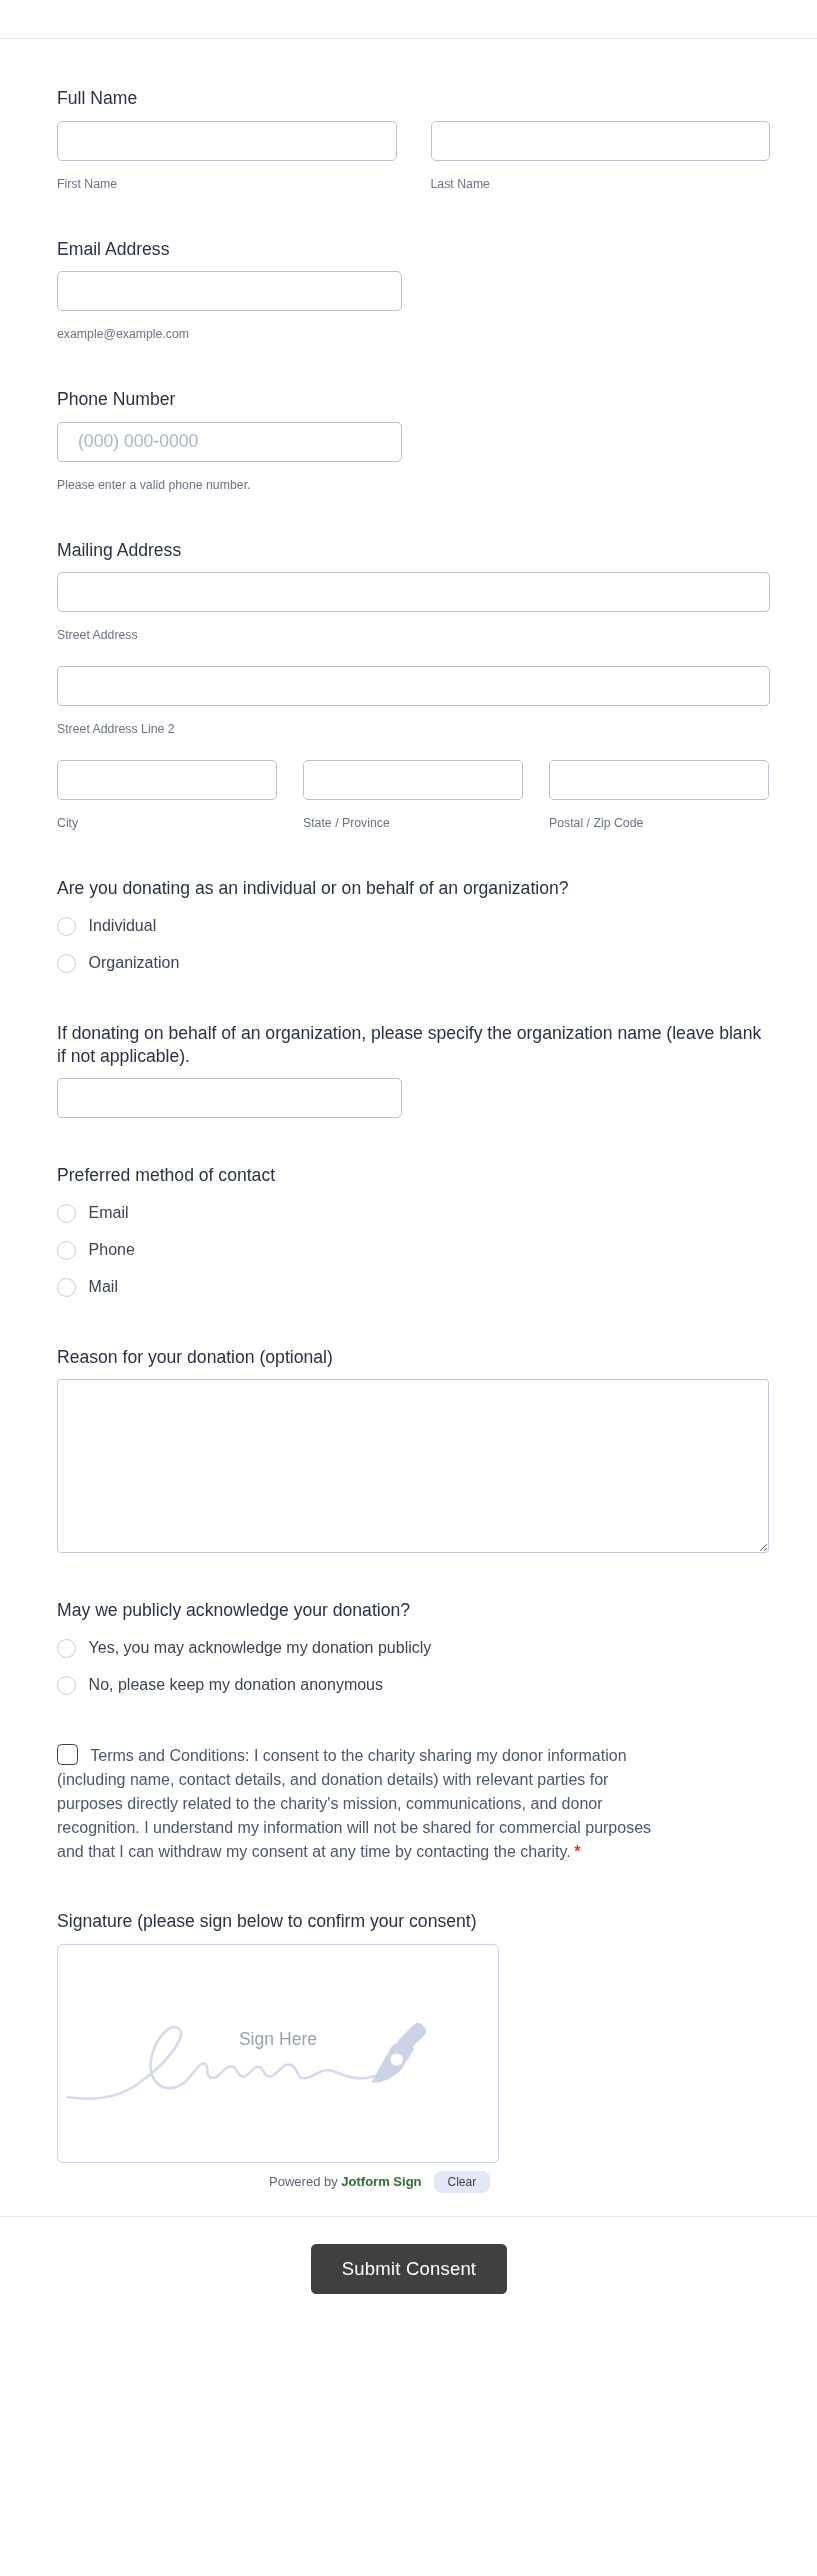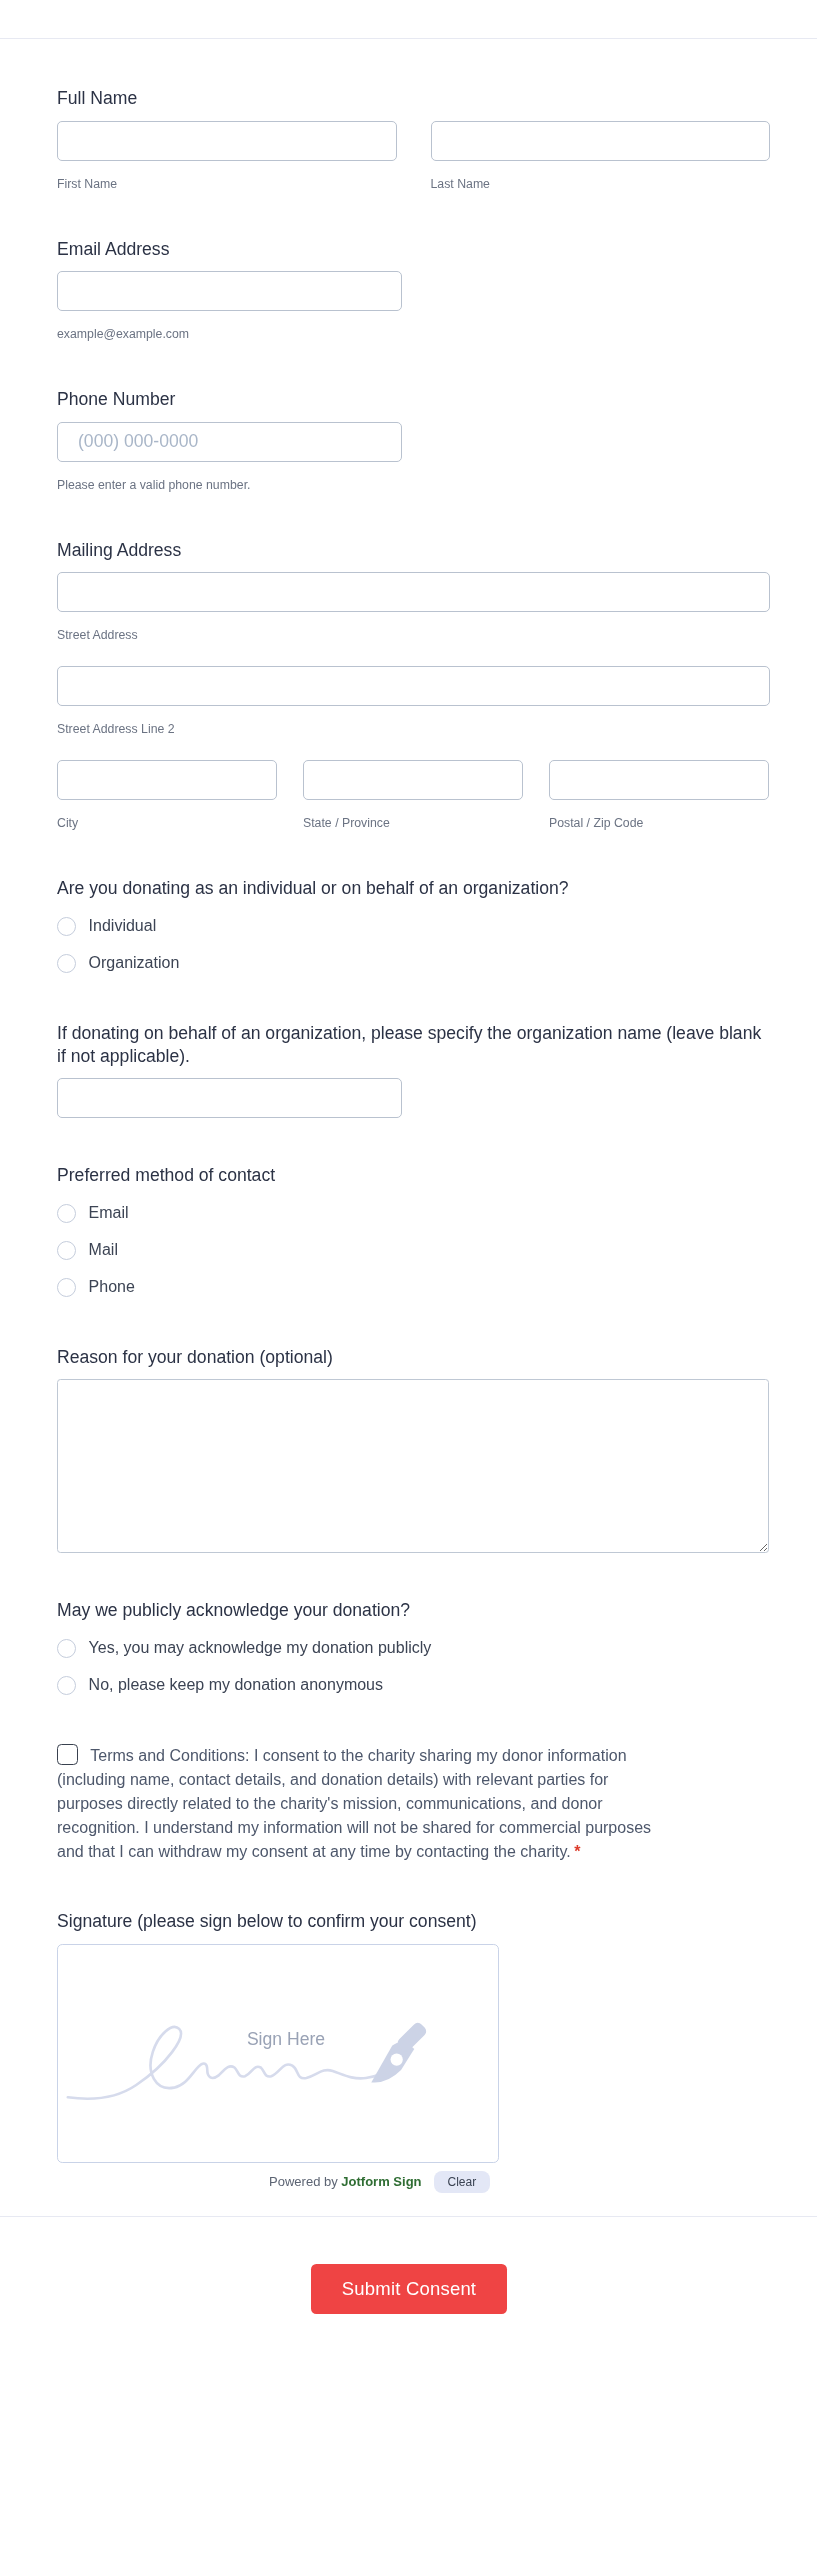--- a/index.html
+++ b/index.html
@@ -71,38 +71,38 @@
     border:1.8px solid #39414f; border-radius:4.4px; margin-right:12.3px;
     vertical-align:-4.4px; cursor:pointer;
   }
   .required { color:#dc3b2a; font-weight:700; margin-left:3.5px; }
 
   .sig-pad {
     position:relative; width:442px; height:219px; background:#fff;
     border:0.9px solid #c9d3e8; border-radius:5.3px; overflow:hidden; cursor:crosshair;
   }
   .sign-here {
-    position:absolute; top:84px; left:8px; width:100%; text-align:center;
+    position:absolute; top:84px; left:0; width:100%; text-align:center;
     font-size:17.6px; color:#99a2b5; pointer-events:none;
   }
   .doodle { position:absolute; left:3.5px; top:69px; pointer-events:none; }
   .sig-footer {
     width:442px; display:flex; justify-content:flex-end; align-items:center;
     gap:12px; margin-top:8px; padding-right:8.8px;
   }
   .powered { font-size:13px; color:#5c6473; white-space:nowrap; }
   .powered .brand { color:#2f6d33; font-weight:700; }
   .clear-btn {
     background:#e3e7f6; border:none; border-radius:8px; padding:4.4px 14px;
     font-family:inherit; font-size:12px; color:#3a4252; cursor:pointer;
   }
 
   .submit {
-    display:block; margin:47px auto 0; width:196px; height:50px;
-    background:#ef4444; color:#fff; border:none; border-radius:5.3px;
+    display:block; margin:27px auto 0; width:196px; height:50px;
+    background:#404040; color:#fff; border:none; border-radius:5.3px;
     font-family:inherit; font-size:18.5px; font-weight:500; cursor:pointer;
     letter-spacing:0.2px;
   }
 </style>
 </head>
 <body>
 
 <div class="page">
 
 
@@ -189,25 +189,25 @@
 
     <section class="field">
       <label class="q-label">Preferred method of contact</label>
       <div class="options">
         <label class="option">
           <span class="radio"></span>
           <span class="opt-label">Email</span>
         </label>
         <label class="option">
           <span class="radio"></span>
+          <span class="opt-label">Phone</span>
+        </label>
+        <label class="option">
+          <span class="radio"></span>
           <span class="opt-label">Mail</span>
-        </label>
-        <label class="option">
-          <span class="radio"></span>
-          <span class="opt-label">Phone</span>
         </label>
       </div>
     </section>
 
     <section class="field">
       <label class="q-label">Reason for your donation (optional)</label>
       <textarea class="textarea" style=""></textarea>
     </section>
 
     <section class="field">

